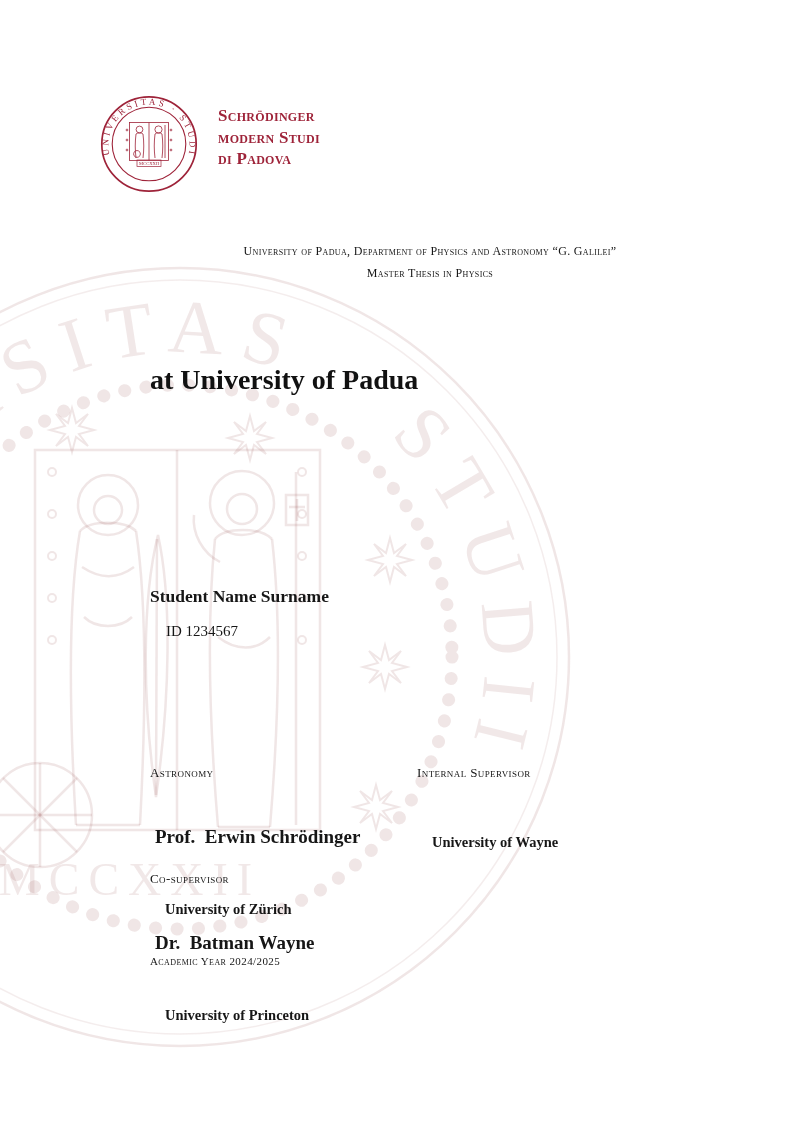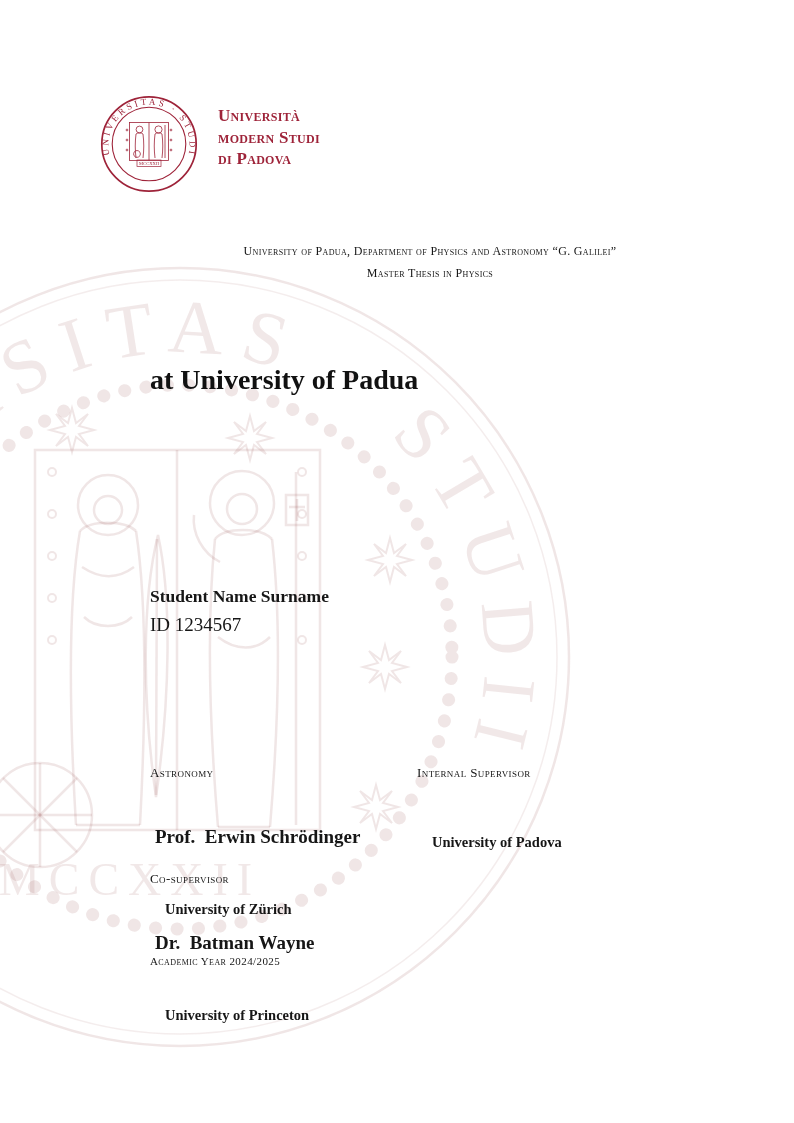--- a/index.html
+++ b/index.html
@@ -39,21 +39,21 @@
     font-variant:small-caps;
     font-size:12px;line-height:22px;letter-spacing:0.35px;text-align:center;
   }
   .title{
     position:absolute;left:150px;top:362px;width:470px;
     font-size:28px;line-height:36px;font-weight:bold;
     color:#111111;
   }
   .student{position:absolute;left:150px;top:574px;}
   .student-name{font-size:17.5px;font-weight:bold;margin:12px 0 7px 0;}
-  .student-id{font-size:19px;margin:0;}
+  .student-id{font-size:15px;margin:16px;}
   .sup-block{position:absolute;white-space:pre-wrap;}
   .sup-1{left:150px;top:729px;}
   .sup-2{left:417px;top:729px;}
   .sup-3{left:150px;top:835px;}
   .sup-role{
     font-variant:small-caps;font-size:13px;letter-spacing:0.4px;
     margin:0 0 9px 0;
   }
   .sup-name{font-size:19px;font-weight:bold;margin:0 0 9px 0;padding-left:5px;}
   .sup-aff{font-size:14.5px;font-weight:bold;margin:8px;padding-left:7px;}
@@ -173,21 +173,21 @@
         <circle cx="28" cy="56" r="0.9"></circle>
       <circle cx="72" cy="36" r="0.9"></circle>
         <circle cx="72" cy="46" r="0.9"></circle>
         <circle cx="72" cy="56" r="0.9"></circle>
     </g>
     <rect class="seal-stroke" x="38" y="66" width="24" height="6.5" stroke-width="0.7"></rect>
     <text class="seal-text" x="50" y="71.3" font-size="4.6" text-anchor="middle">MCCXXII</text>
   </svg>
 
   <div class="wordmark">
-    <div>Università</div>
+    <div>Schrödinger</div>
     <div>modern Studi</div>
     <div>di Padova</div>
   </div>
 
   <div class="dept">
     <div>University of Padua, Department of Physics and Astronomy “G. Galilei”</div>
     <div>Master Thesis in Physics</div>
   </div>
 
   <h1 class="title" style="margin:0;">
@@ -200,21 +200,21 @@
   </div>
 
   <div class="sup-block sup-1">
     <p class="sup-role">Astronomy</p>
     <p class="sup-name">Prof. Erwin Schrödinger</p>
     <p class="sup-aff">University of Zürich</p>
   </div>
 
   <div class="sup-block sup-2">
     <p class="sup-role">Internal Supervisor</p>
-    <p class="sup-aff">University of Padova</p>
+    <p class="sup-aff">University of Wayne</p>
   </div>
 
   <div class="sup-block sup-3">
     <p class="sup-role">Co-supervisor</p>
     <p class="sup-name">Dr. Batman Wayne</p>
     <p class="sup-aff">University of Princeton</p>
   </div>
 
   <div class="acad-year">Academic Year 2024/2025</div>
 

